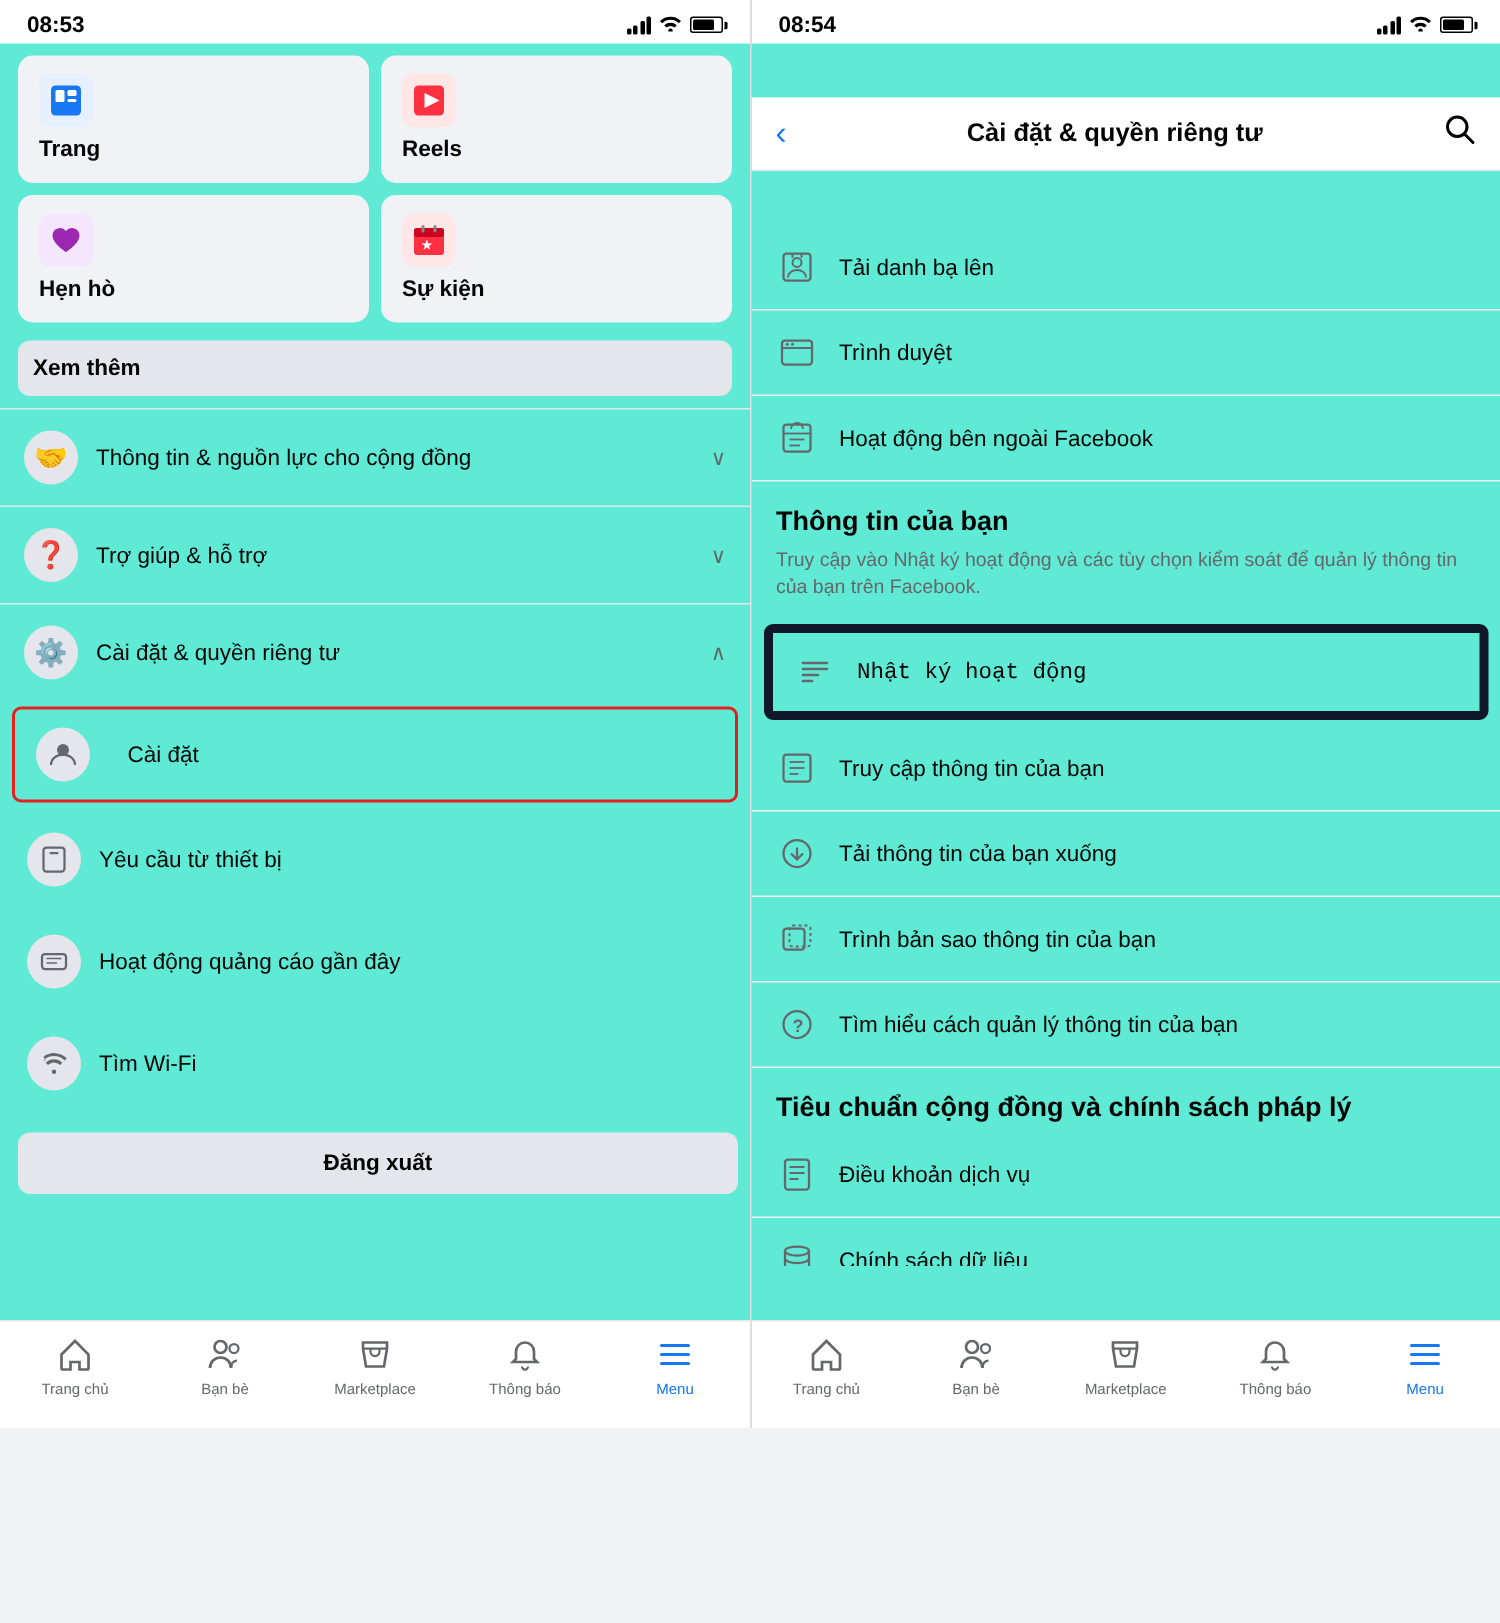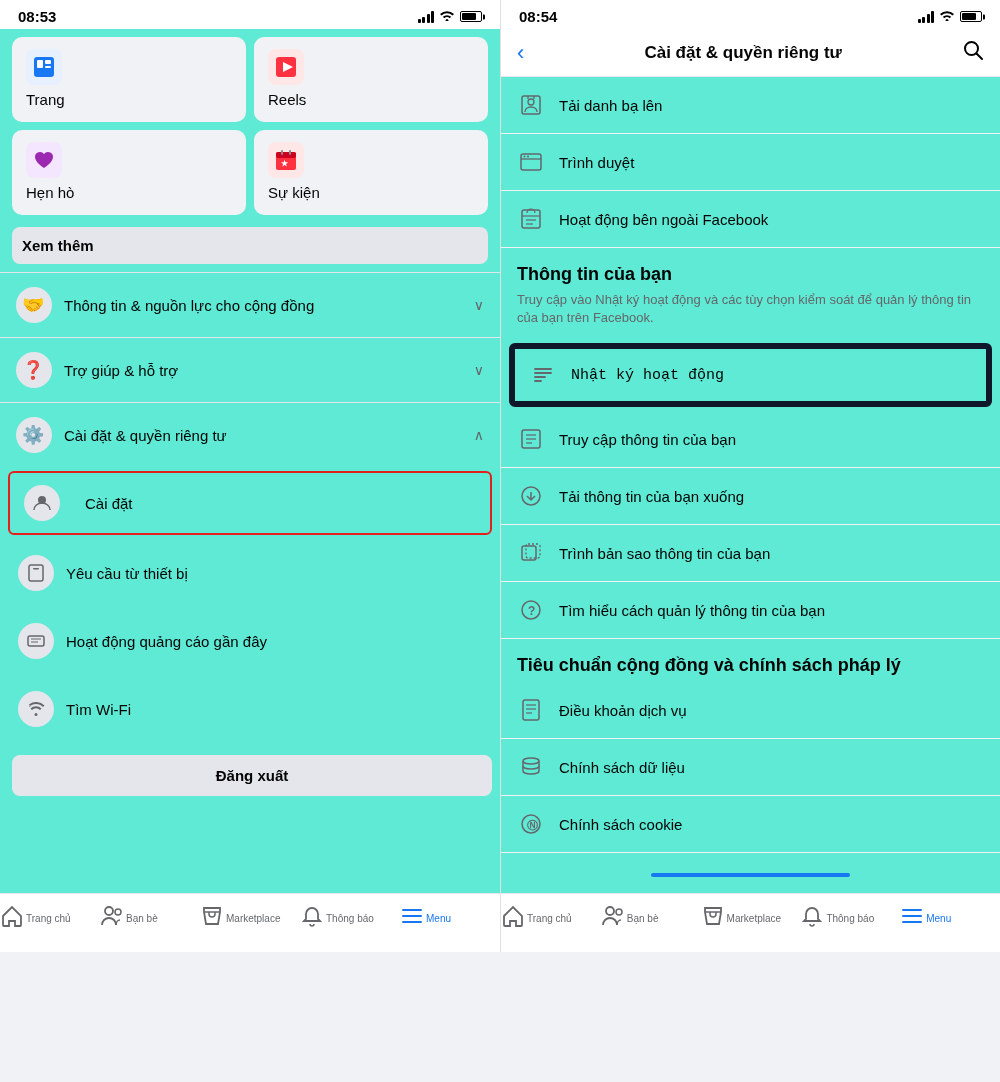--- a/index.html
+++ b/index.html
@@ -101,21 +101,21 @@
     .bottom-nav {
       display: flex;
       border-top: 1px solid #e4e6eb;
       background: #fff;
       flex-shrink: 0;
       padding: 6px 0 16px 0;
     }
     .nav-item {
       flex: 1;
       display: flex;
-      flex-direction: row;
+      flex-direction: column;
       align-items: center;
       gap: 2px;
       cursor: pointer;
       padding: 4px 0;
     }
     .nav-icon {
       font-size: 22px;
       color: #65676b;
       line-height: 1;
     }
@@ -146,21 +146,21 @@
       width: 36px;
       height: 36px;
       border-radius: 8px;
       display: flex;
       align-items: center;
       justify-content: center;
       font-size: 20px;
     }
     .grid-item-label {
       font-size: 15px;
-      font-weight: 400;
+      font-weight: 700;
       color: #050505;
     }
 
     
     .xem-them-btn {
       margin: 4px 12px 8px 12px;
       padding: 10px;
       background: #e4e6eb;
       border-radius: 8px;
       font-size: 15px;
@@ -244,20 +244,21 @@
       text-align: center;
       font-size: 15px;
       font-weight: 600;
       color: #050505;
       cursor: pointer;
     }
 
     
     .right-phone {
       border-left: 1px solid #e0e0e0;
+      gap: 36px;
     }
 
     
     .settings-header {
       display: flex;
       align-items: center;
       padding: 10px 16px;
       gap: 12px;
       border-bottom: 1px solid #e4e6eb;
       background: #fff;

